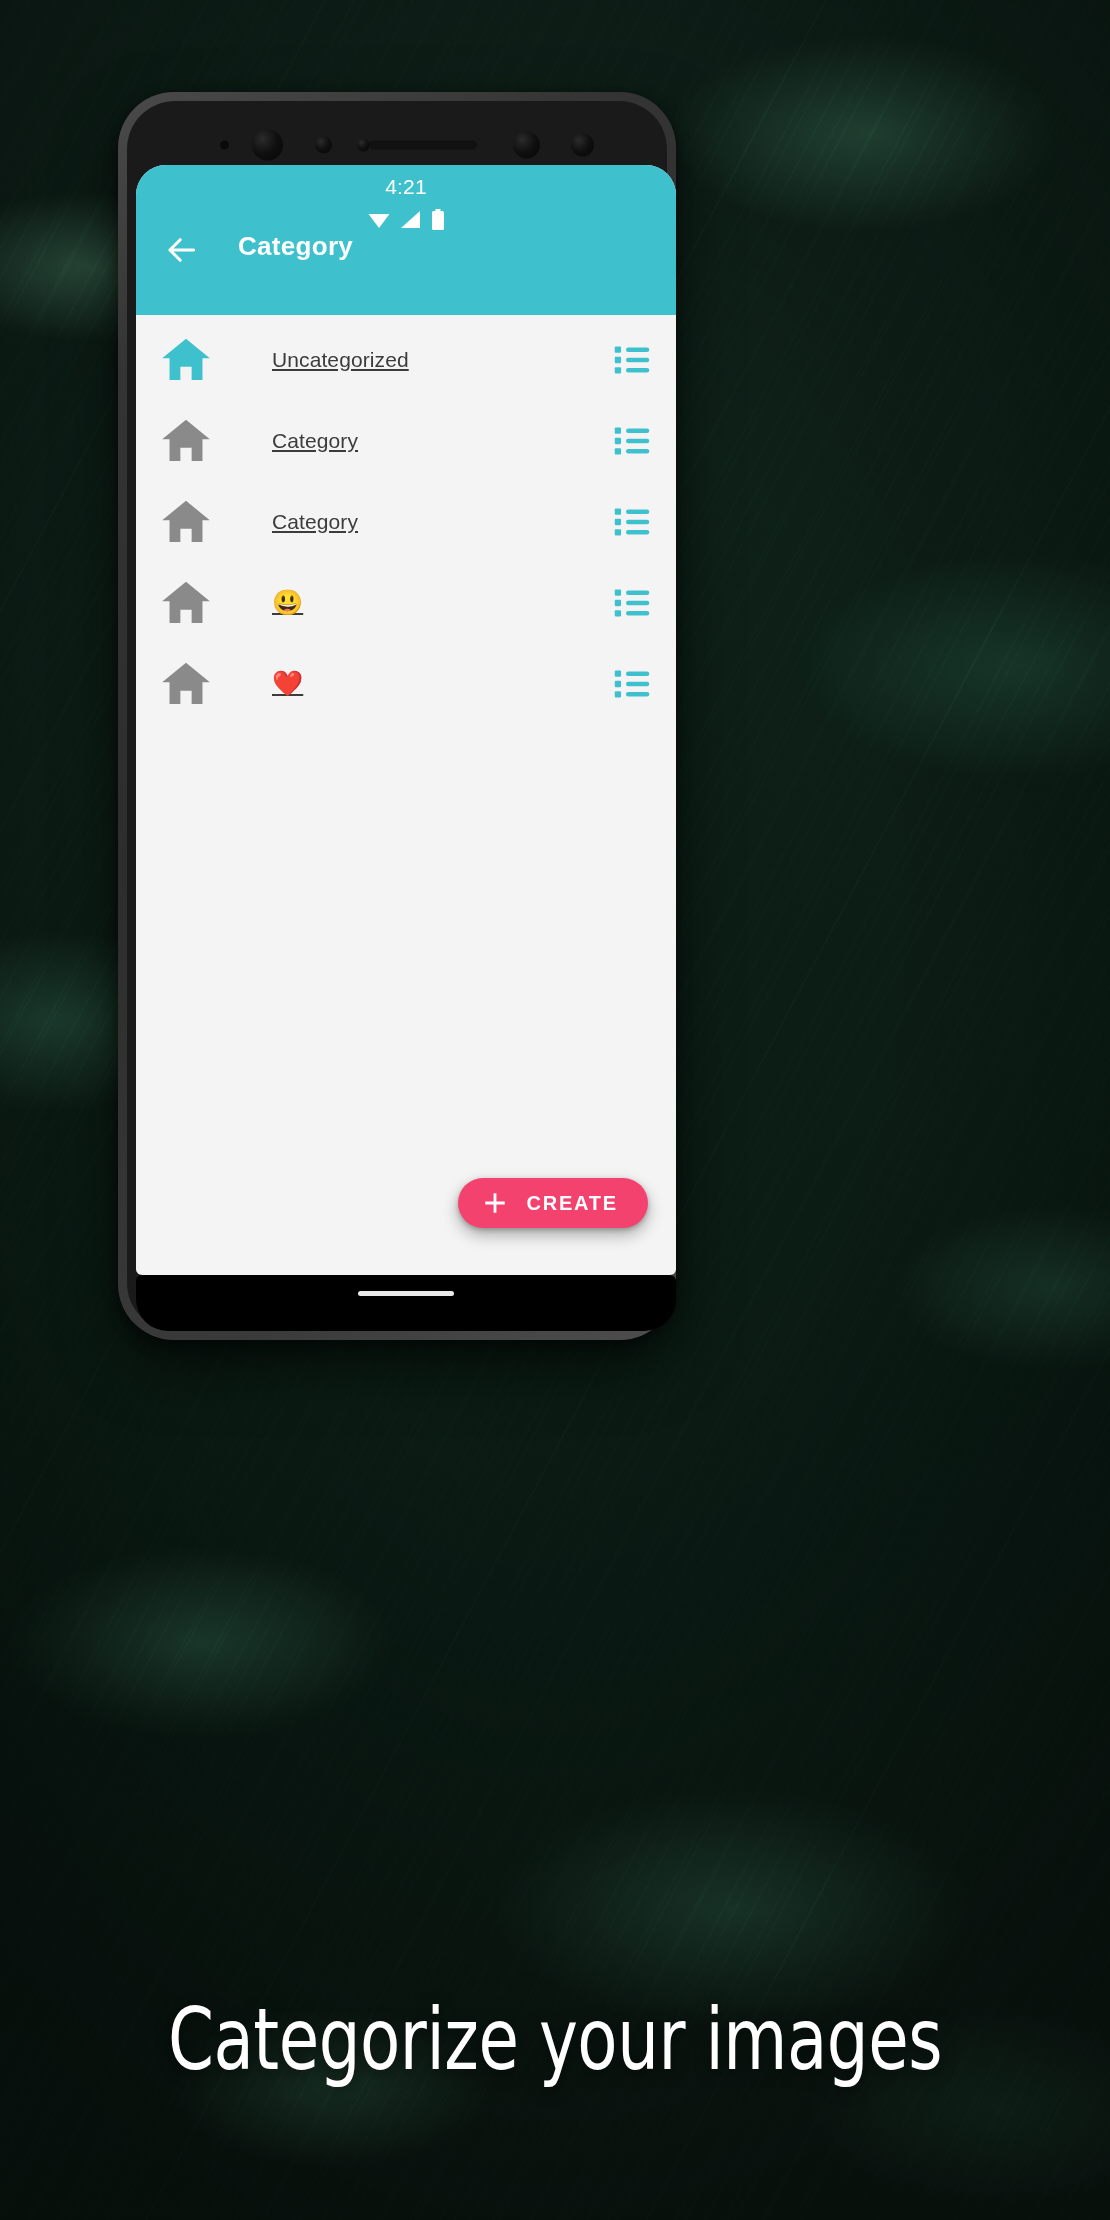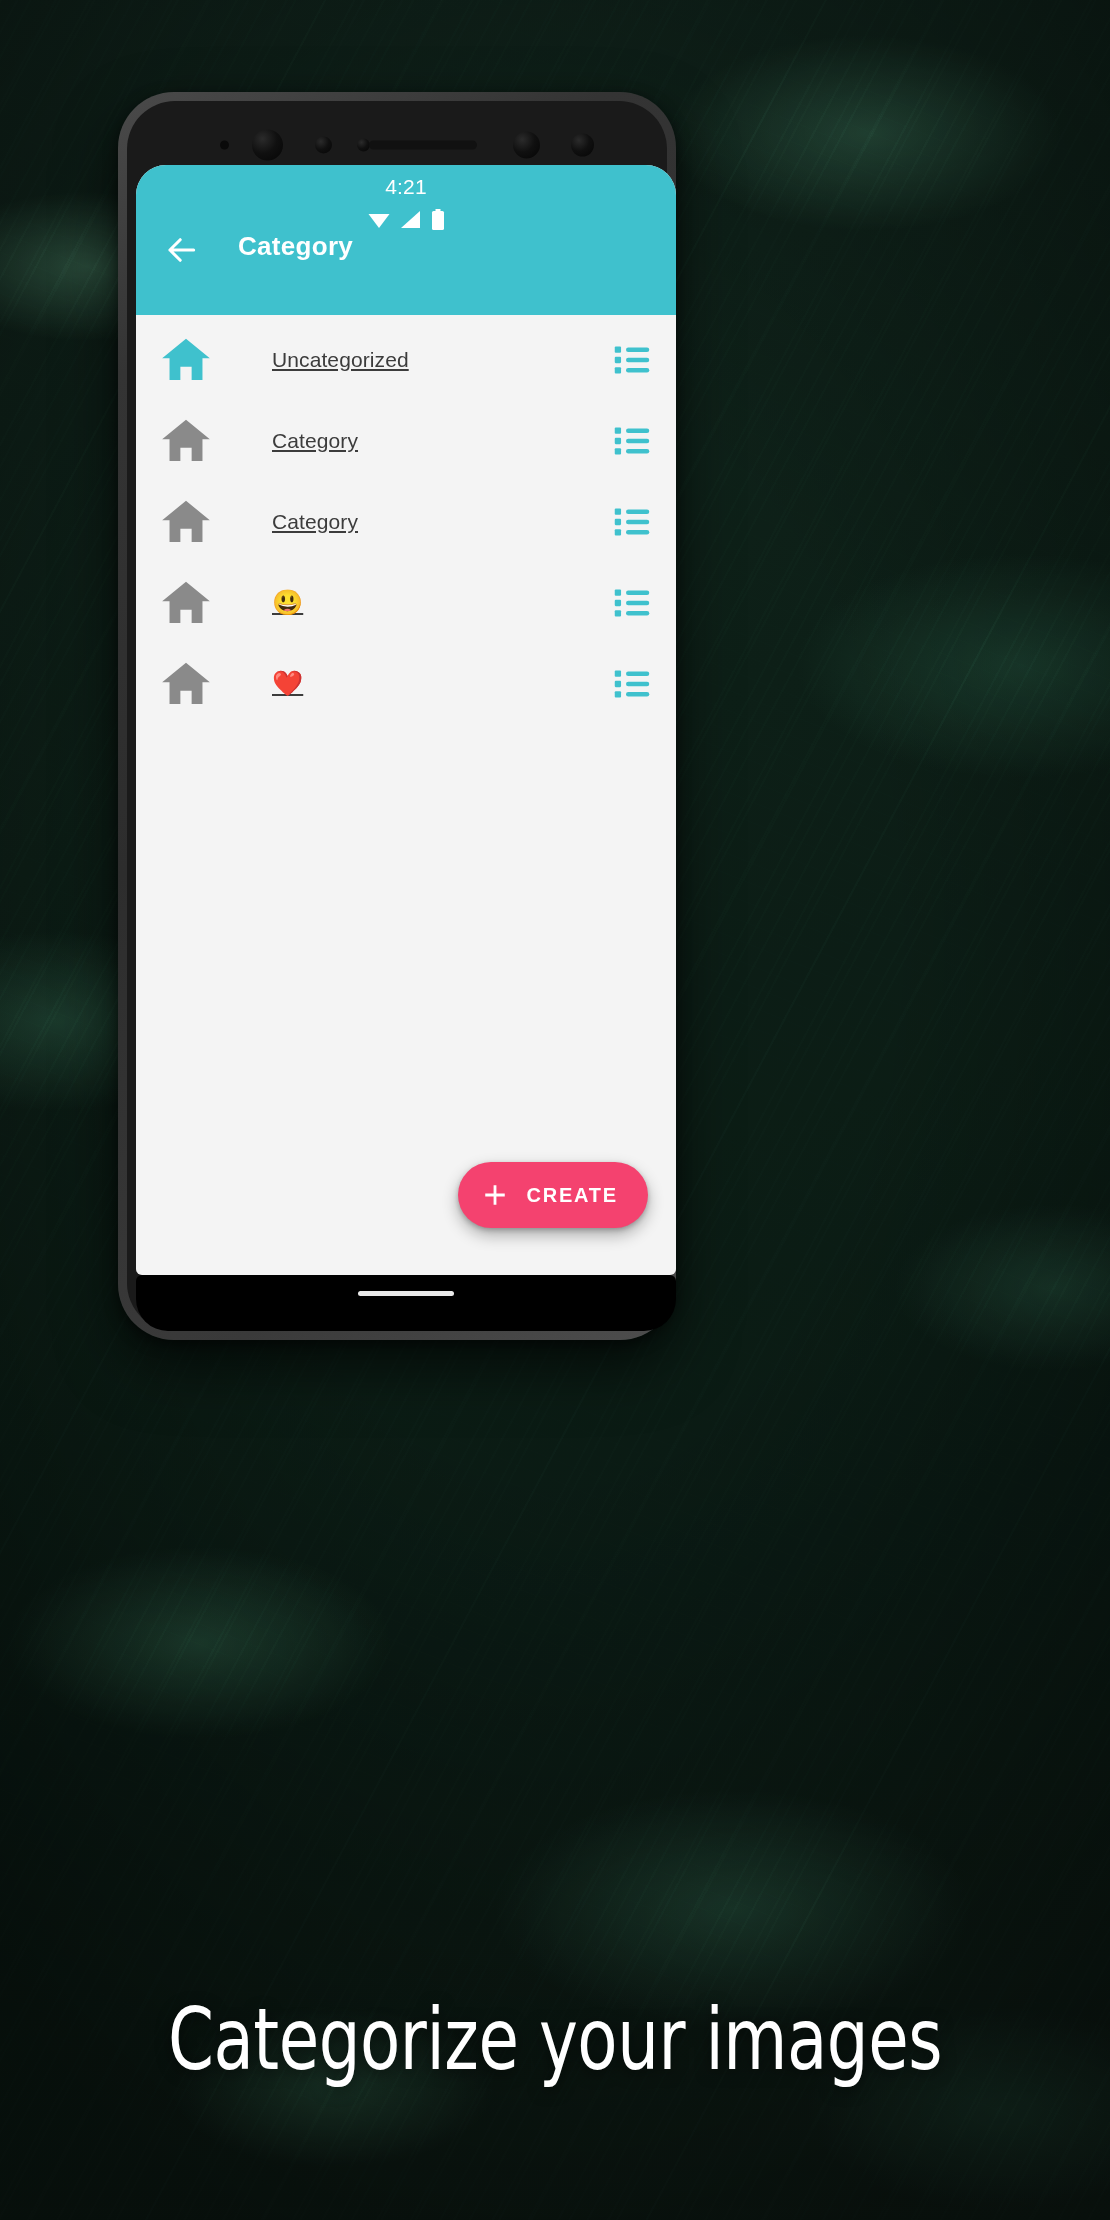--- a/index.html
+++ b/index.html
@@ -138,21 +138,21 @@
     text-decoration: underline;
   }
   .row-label.emoji { font-size: 25px; line-height: 1; }
   .list-ico { width: 36px; height: 30px; flex: none; cursor: pointer; }
 
   
   #fab {
     position: absolute;
     right: 28px;
     bottom: 47px;
-    height: 66px;
+    height: 50px;
     padding: 0 30px 0 24px;
     background: #f4426f;
     border: none;
     border-radius: 33px;
     display: flex;
     align-items: center;
     gap: 18px;
     cursor: pointer;
     box-shadow: 0 7px 16px rgba(0,0,0,0.30), 0 2px 5px rgba(0,0,0,0.22);
   }

